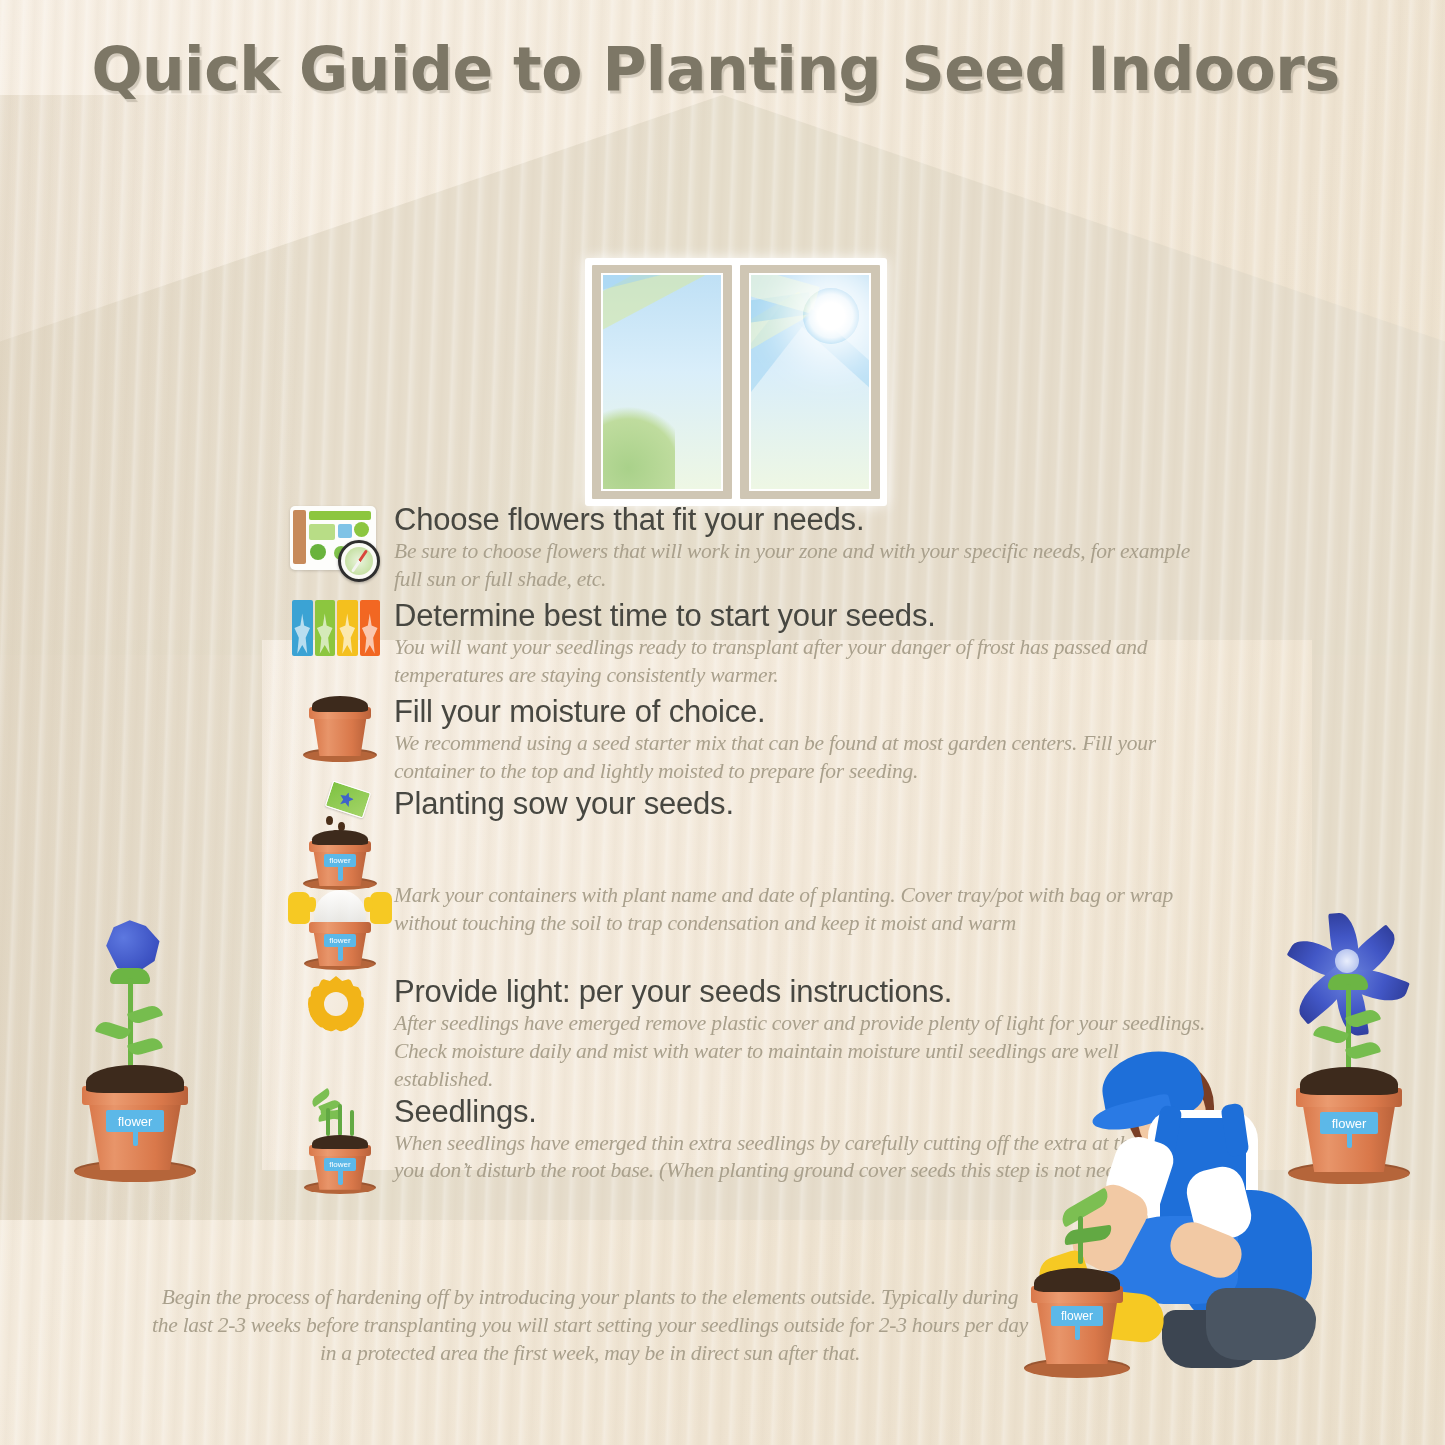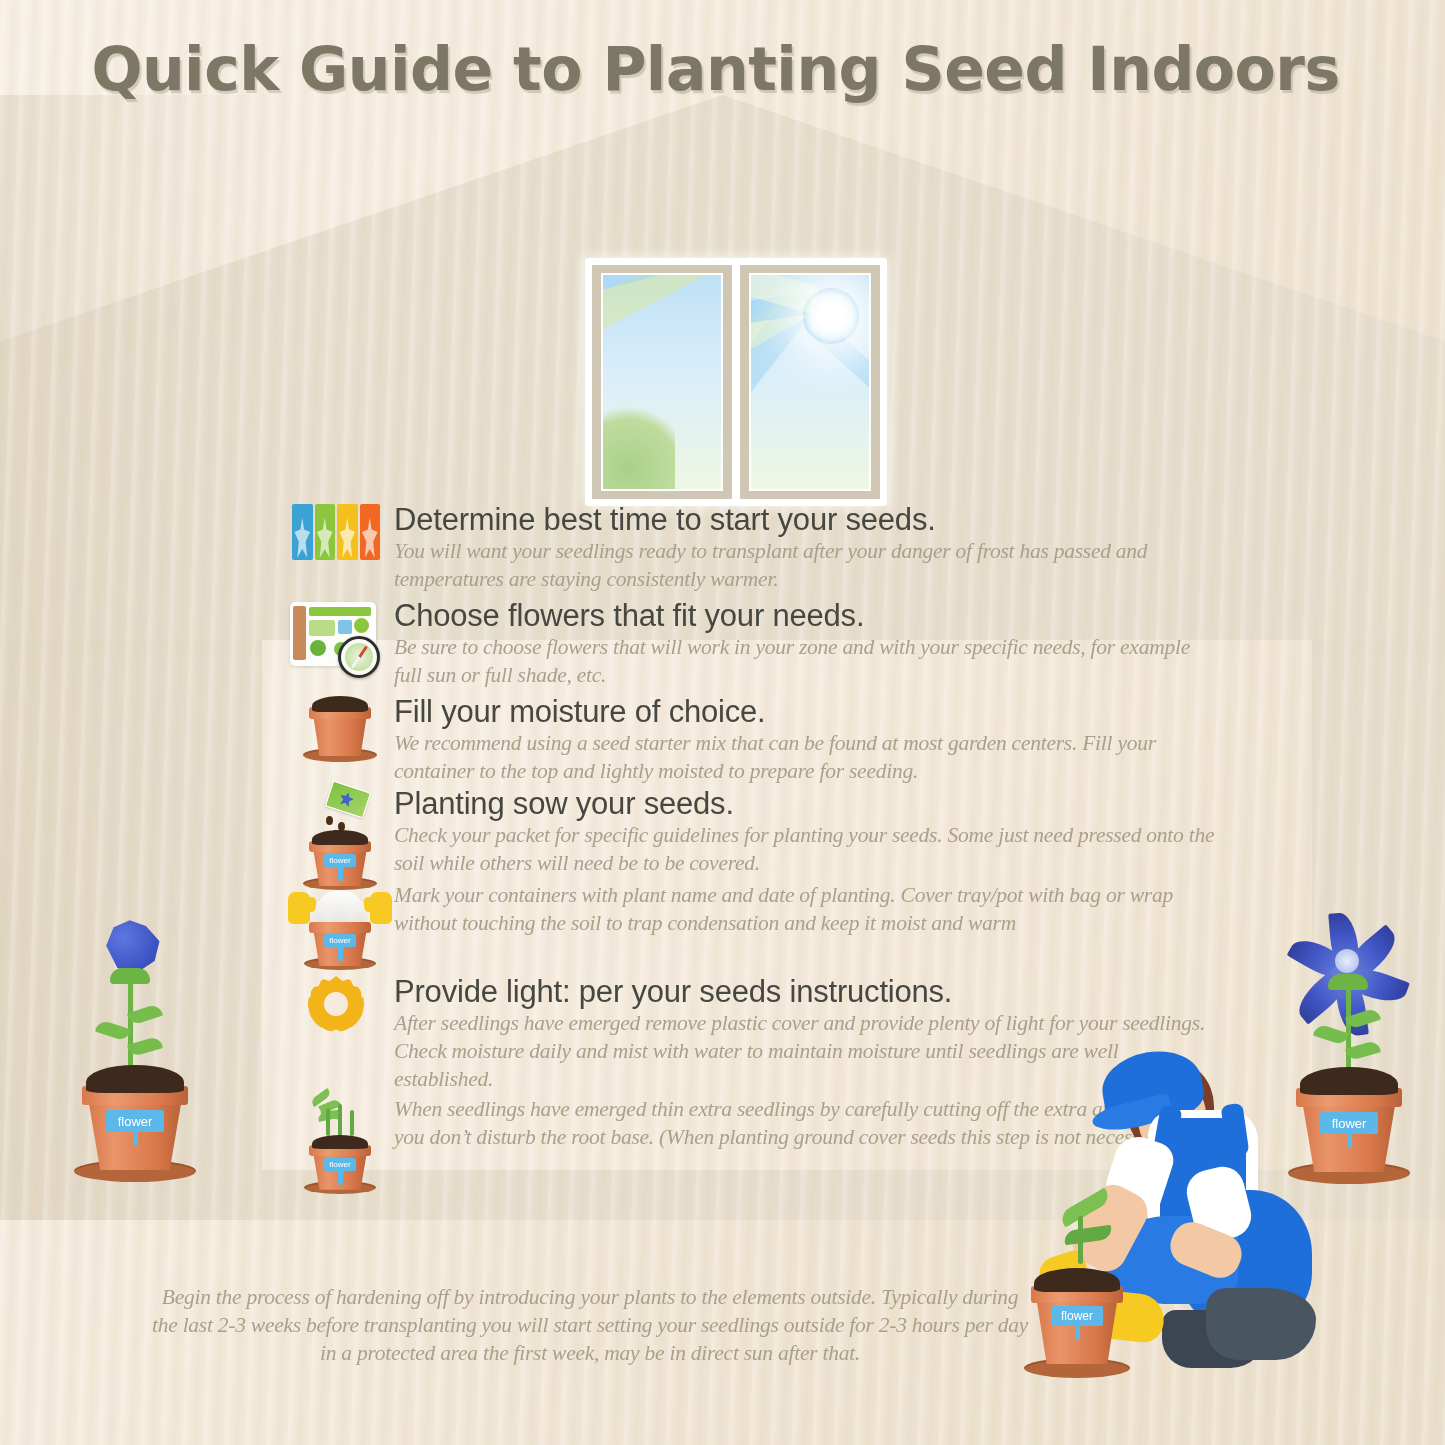--- a/index.html
+++ b/index.html
@@ -325,55 +325,55 @@
         <div class="ray" style="left:52%;top:16%;width:120px;height:20px;background:#9fd4f2;transform:rotate(42deg);"></div>
         <div class="sunball"></div>
       </div>
     </div>
   </div>
 
   <div class="steps">
 
     <div class="step" style="min-height:96px;">
       <div class="icon-slot">
-        <div class="ico seasons">
-          <div class="s" style="background:#3ba3d4;"></div>
-          <div class="s" style="background:#8cc63f;"></div>
-          <div class="s" style="background:#f4c01e;"></div>
-          <div class="s" style="background:#f26722;"></div>
-        </div>
-      </div>
-      <div class="txt">
-        <h2>Determine best time to start your seeds.</h2>
-        <p>You will want your seedlings ready to transplant after your danger of frost has passed and temperatures are staying consistently warmer.</p>
-      </div>
-    </div>
-
-    <div class="step" style="min-height:96px;">
-      <div class="icon-slot">
         <div class="ico plan">
           <div class="plot" style="left:3px;top:4px;width:13px;height:54px;background:#c78a5a;"></div>
           <div class="plot" style="left:19px;top:5px;width:62px;height:9px;background:#8cc63f;"></div>
           <div class="plot" style="left:19px;top:18px;width:26px;height:16px;background:#b8dd86;"></div>
           <div class="plot" style="left:48px;top:18px;width:14px;height:14px;background:#7fc3e6;"></div>
           <div class="plot" style="left:20px;top:38px;width:16px;height:16px;border-radius:50%;background:#69b33c;"></div>
           <div class="plot" style="left:44px;top:40px;width:14px;height:14px;border-radius:50%;background:#7fc24a;"></div>
           <div class="plot" style="left:64px;top:36px;width:16px;height:16px;border-radius:50%;background:#69b33c;"></div>
           <div class="plot" style="left:64px;top:16px;width:15px;height:15px;border-radius:50%;background:#8cc63f;"></div>
         </div>
         <div class="ico compass">
           <div class="cdisc"></div>
         </div>
       </div>
       <div class="txt">
         <h2>Choose flowers that fit your needs.</h2>
         <p>Be sure to choose flowers that will work in your zone and with your specific needs, for example full sun or full shade, etc.</p>
       </div>
     </div>
 
+    <div class="step" style="min-height:96px;">
+      <div class="icon-slot">
+        <div class="ico seasons">
+          <div class="s" style="background:#3ba3d4;"></div>
+          <div class="s" style="background:#8cc63f;"></div>
+          <div class="s" style="background:#f4c01e;"></div>
+          <div class="s" style="background:#f26722;"></div>
+        </div>
+      </div>
+      <div class="txt">
+        <h2>Determine best time to start your seeds.</h2>
+        <p>You will want your seedlings ready to transplant after your danger of frost has passed and temperatures are staying consistently warmer.</p>
+      </div>
+    </div>
+
     <div class="step" style="min-height:92px;">
       <div class="icon-slot">
         <div class="pot" style="left:16px;top:0px;width:76px;height:68px;">
           <div class="saucer" style="width:74px;height:14px;"></div>
           <div class="body" style="top:20px;width:54px;height:42px;clip-path:polygon(0 0,100% 0,88% 100%,12% 100%);"></div>
           <div class="rim" style="top:13px;width:62px;height:12px;"></div>
           <div class="soil" style="top:2px;width:56px;height:16px;"></div>
         </div>
       </div>
       <div class="txt">
@@ -393,21 +393,20 @@
         <div class="pot" style="left:16px;top:42px;width:76px;height:62px;">
           <div class="saucer" style="width:74px;height:13px;"></div>
           <div class="body" style="top:20px;width:54px;height:38px;clip-path:polygon(0 0,100% 0,88% 100%,12% 100%);"></div>
           <div class="rim" style="top:13px;width:62px;height:11px;"></div>
           <div class="soil" style="top:2px;width:56px;height:15px;"></div>
           <div class="tag" style="top:26px;width:32px;height:13px;">flower</div>
         </div>
       </div>
       <div class="txt">
         <h2>Planting sow your seeds.</h2>
-        <p>Check your packet for specific guidelines for planting your seeds.  Some just need pressed onto the soil while others will need be to be covered.</p>
       </div>
     </div>
 
     <div class="step" style="min-height:94px;">
       <div class="icon-slot">
         <div class="glove" style="left:2px;top:12px;transform:scaleX(-1);"></div>
         <div class="glove" style="left:84px;top:12px;"></div>
         <div class="wrap" style="left:28px;top:10px;"></div>
         <div class="pot" style="left:16px;top:30px;width:76px;height:60px;">
           <div class="saucer" style="width:72px;height:13px;"></div>
@@ -442,20 +441,21 @@
         <div class="sprout" style="left:64px;top:16px;height:26px;"></div>
         <div class="pot" style="left:16px;top:38px;width:76px;height:62px;">
           <div class="saucer" style="width:72px;height:13px;"></div>
           <div class="body" style="top:20px;width:54px;height:38px;clip-path:polygon(0 0,100% 0,88% 100%,12% 100%);"></div>
           <div class="rim" style="top:13px;width:62px;height:11px;"></div>
           <div class="soil" style="top:3px;width:56px;height:14px;"></div>
           <div class="tag" style="top:26px;width:32px;height:13px;">flower</div>
         </div>
       </div>
       <div class="txt">
+        <h2>Seedlings.</h2>
         <p>When seedlings have emerged thin extra seedlings by carefully cutting off the extra at the base so you don’t disturb the root base. (When planting ground cover seeds this step is not necessary).</p>
       </div>
     </div>
 
   </div>
 
   <div class="flowerpot-left">
     <div class="rosebud" style="left:30px;top:6px;"></div>
     <div class="sepal" style="left:40px;top:56px;"></div>
     <div class="stem" style="left:58px;top:66px;height:96px;"></div>

